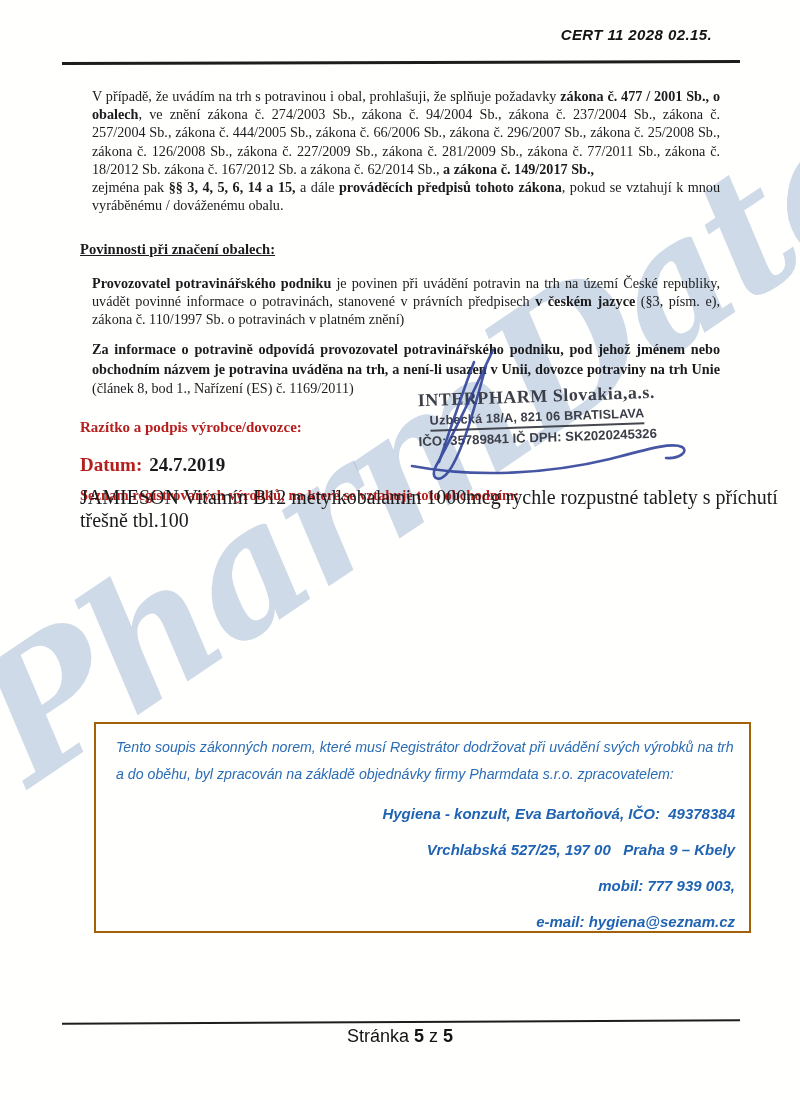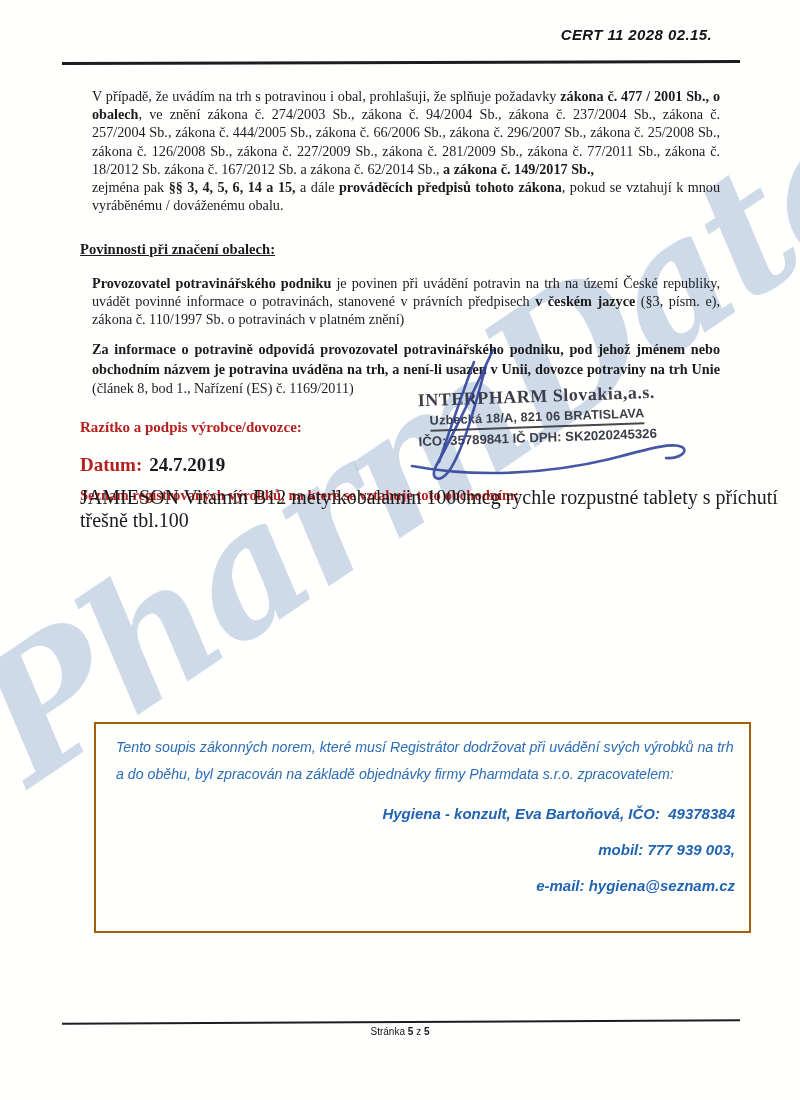--- a/index.html
+++ b/index.html
@@ -49,21 +49,21 @@
   .info-box{position:absolute;left:94px;top:722px;width:657px;height:211px;box-sizing:border-box;
             border:2px solid #a16207;padding:10px 14px 0 20px;z-index:2;background:transparent;
             font-family:"Liberation Sans",sans-serif;}
   .box-intro{margin:0;font-style:italic;font-size:14.2px;line-height:27px;color:#2a6cb5;
              white-space:pre-wrap;}
   .box-contacts{margin-top:13px;padding-left:100px;}
   .contact-line{font-style:italic;font-weight:700;font-size:15px;line-height:26px;
                 margin-bottom:10px;color:#1f63b2;white-space:pre-wrap;text-align:right;}
   
   .footer{position:absolute;left:0;top:1026px;width:100%;text-align:center;z-index:2;
-          font-family:"Liberation Sans",sans-serif;font-size:10px;color:#141414;}
+          font-family:"Liberation Sans",sans-serif;font-size:18px;color:#141414;}
   .footer b{font-weight:700;}
 </style>
 </head>
 <body>
 
 <div class="page">
 
   <div class="watermark">PharmData</div>
 
   <div class="doc-code">CERT 11 2028 02.15.</div>
@@ -97,20 +97,21 @@
   </div>
 
   <div class="red-line seznam">Seznam registrovaných výrobků, na které se vztahuje toto obchodním:</div>
 
   <div class="product-line">JAMIESON Vitamín B12 metylkobalamin 1000mcg rychle rozpustné tablety s příchutí třešně tbl.100</div>
 
   <div class="info-box">
     <p class="box-intro">Tento soupis zákonných norem, které musí Registrátor dodržovat při uvádění svých výrobků na trh a do oběhu, byl zpracován na základě objednávky firmy Pharmdata s.r.o. zpracovatelem:</p>
     <div class="box-contacts">
       <div class="contact-line">Hygiena - konzult, Eva Bartoňová, IČO:  49378384</div>
+      <div class="contact-line">Vrchlabská 527/25, 197 00   Praha 9 – Kbely</div>
       <div class="contact-line">mobil: 777 939 003,</div>
       <div class="contact-line">e-mail: hygiena@seznam.cz</div>
     </div>
   </div>
 
   <div class="rule footer-rule"></div>
   <div class="footer">
     <span>Stránka</span>
     <b>5</b>
     <span>z</span>

